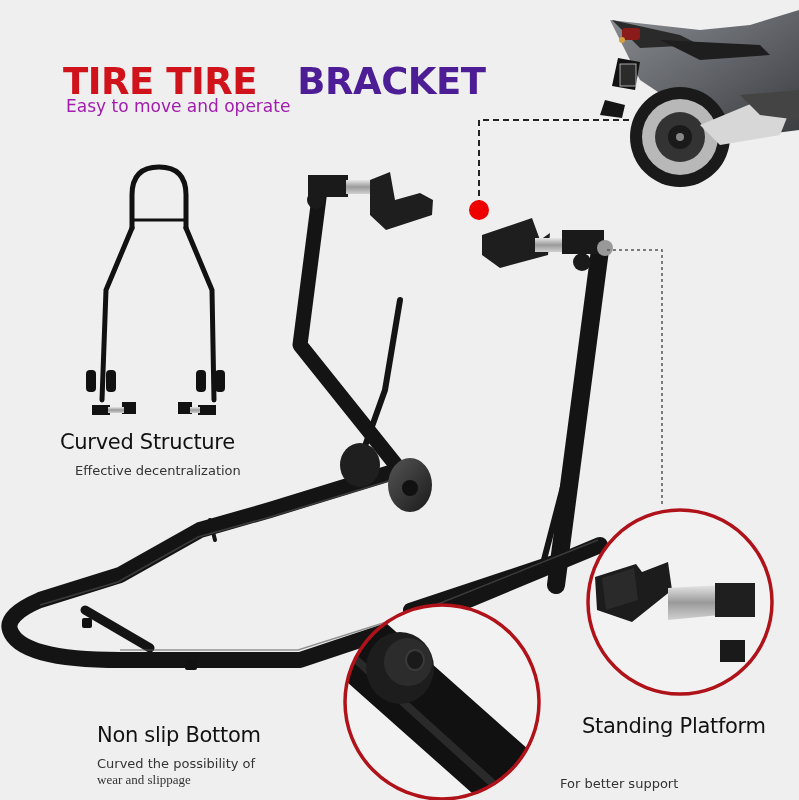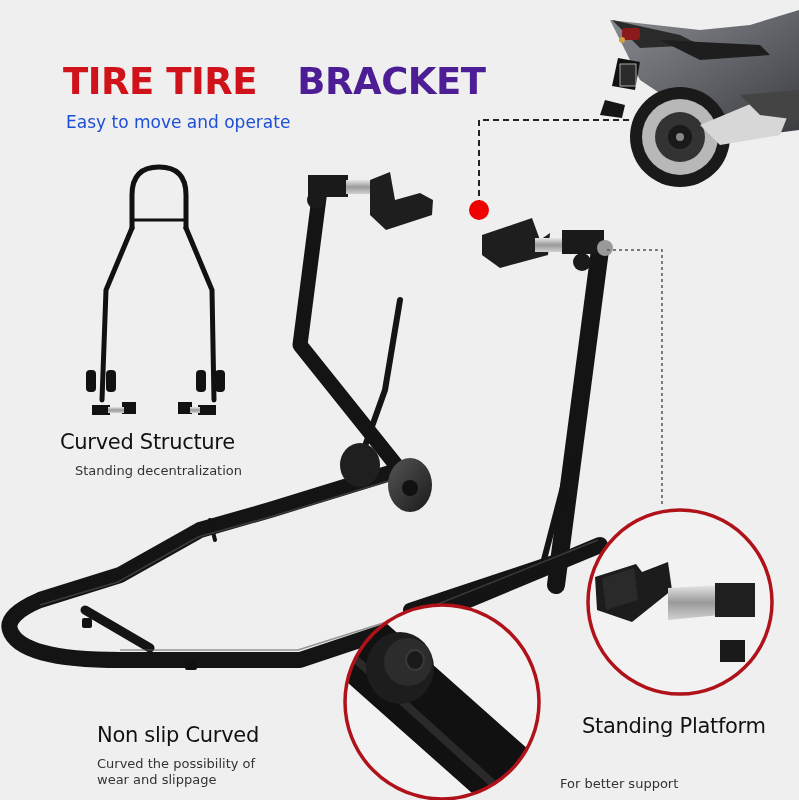--- a/index.html
+++ b/index.html
@@ -9,21 +9,21 @@
       font-family: "DejaVu Sans", "Liberation Sans", sans-serif;
       position: relative;
     }
     .abs { position: absolute; }
     .headline {
       left: 63px; top: 60px; font-size: 37px; font-weight: bold;
       letter-spacing: -0.5px; line-height: 44px; white-space: nowrap;
     }
     .headline .red { color: #d0121b; }
     .headline .black { color: #4c1d95; margin-left: 28px; }
-    .subtitle { left: 66px; top: 112px; font-size: 17px; color: #1d4ed8; }
+    .subtitle { left: 66px; top: 96px; font-size: 17px; color: #a21caf; }
     .feat-title { font-size: 21px; font-weight: normal; color: #111; white-space: nowrap; letter-spacing: -0.3px; }
     .feat-desc { font-size: 13px; color: #333; line-height: 16px; }
     svg { position: absolute; left: 0; top: 0; }
   </style>
 </head>
 <body>
 
 <svg width="799" height="800" viewBox="0 0 799 800">
   <defs>
     <linearGradient id="wheelGrad" x1="0" y1="0" x2="1" y2="1">
@@ -150,20 +150,20 @@
   </g>
 </svg>
 
 <div class="abs headline">
   <span class="red">TIRE TIRE</span>
   <span class="black">BRACKET</span>
 </div>
 <div class="abs subtitle">Easy to move and operate</div>
 
 <div class="abs feat-title" style="left:60px; top:430px;">Curved Structure</div>
-<div class="abs feat-desc" style="left:75px; top:463px;">Standing decentralization</div>
+<div class="abs feat-desc" style="left:75px; top:463px;">Effective decentralization</div>
 
-<div class="abs feat-title" style="left:97px; top:723px;">Non slip Curved</div>
+<div class="abs feat-title" style="left:97px; top:723px;">Non slip Bottom</div>
 <div class="abs feat-desc" style="left:97px; top:756px;">Curved the possibility of</div>
-<div class="abs feat-desc" style="left:97px; top:772px;">wear and slippage</div>
+<div class="abs feat-desc" style="left:97px; top:772px;font-family:Liberation Serif, serif;">wear and slippage</div>
 
 <div class="abs feat-title" style="left:582px; top:714px;">Standing Platform</div>
 <div class="abs feat-desc" style="left:560px; top:776px;">For better support</div>
 
 </body></html>

